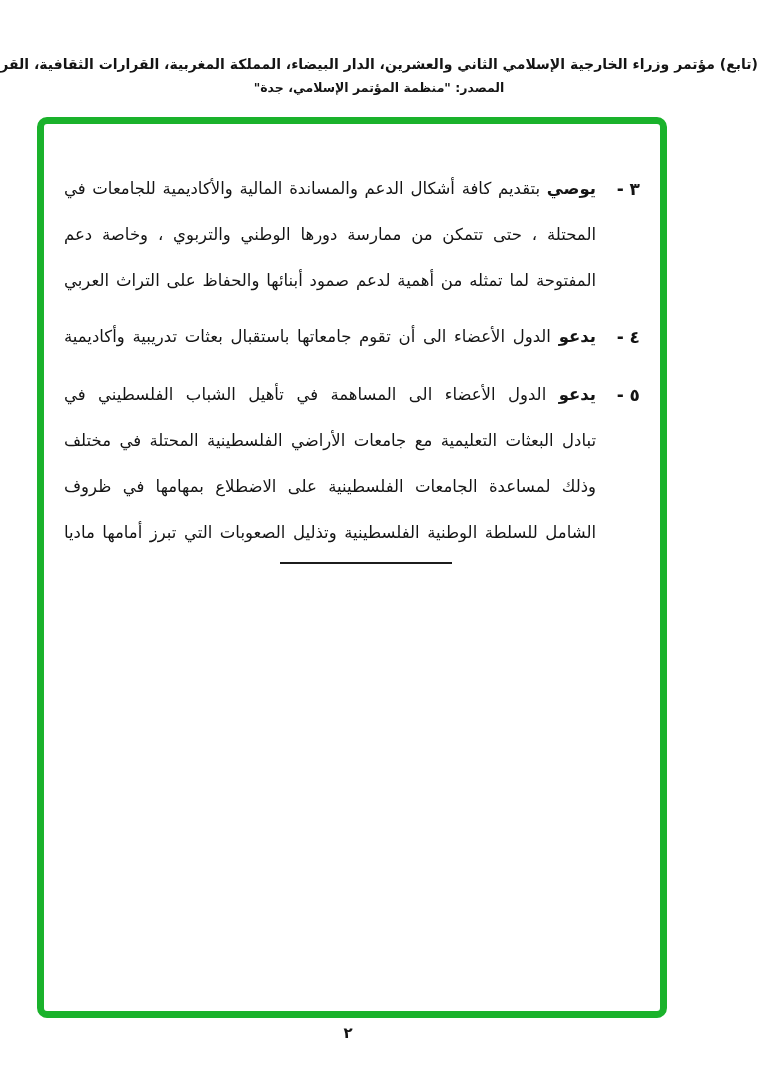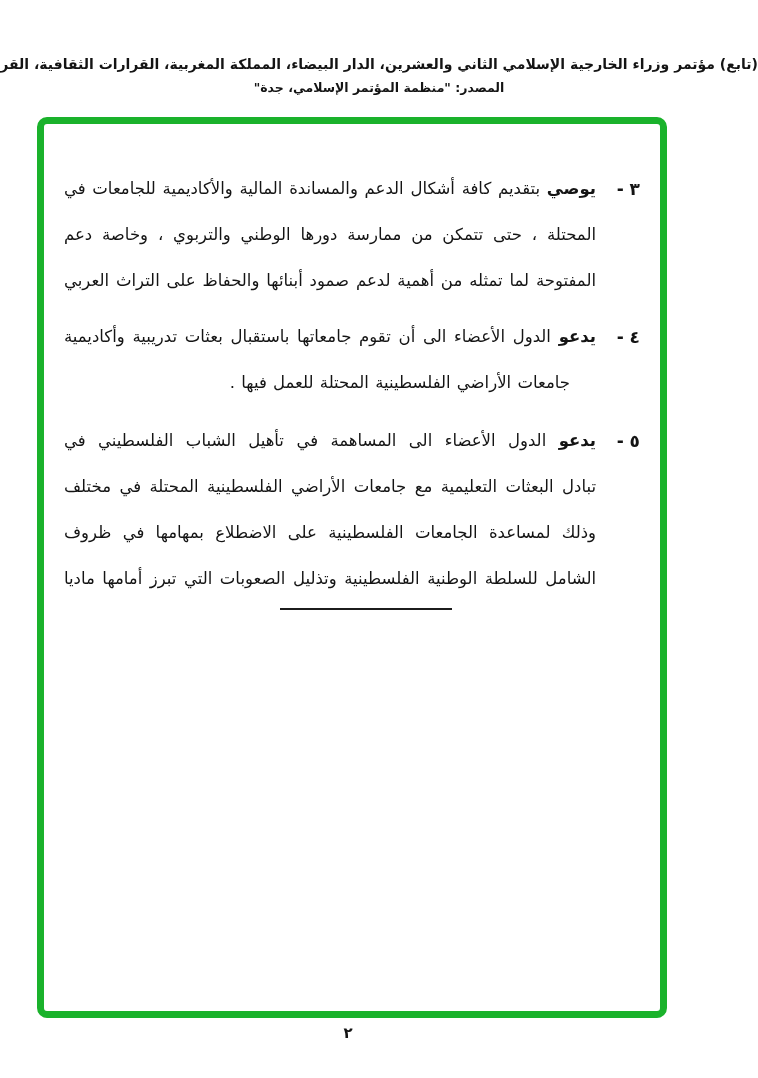--- a/index.html
+++ b/index.html
@@ -116,21 +116,20 @@
         <div class="line full"><span class="lead">يوصي</span> <span>بتقديم كافة أشكال الدعم والمساندة المالية والأكاديمية للجامعات في الأراضي</span></div>
         <div class="line full">المحتلة ، حتى تتمكن من ممارسة دورها الوطني والتربوي ، وخاصة دعم جامعة القدس</div>
         <div class="line full">المفتوحة لما تمثله من أهمية لدعم صمود أبنائها والحفاظ على التراث العربي الاسلامي</div>
       </div>
     </div>
 
     <div class="item i4">
       <div class="marker">٤ -</div>
       <div class="itembody">
         <div class="line full"><span class="lead">يدعو</span> <span>الدول الأعضاء الى أن تقوم جامعاتها باستقبال بعثات تدريبية وأكاديمية من</span></div>
-        <div class="line last ind">جامعات الأراضي الفلسطينية المحتلة للعمل فيها .</div>
       </div>
     </div>
 
     <div class="item i5">
       <div class="marker">٥ -</div>
       <div class="itembody">
         <div class="line full"><span class="lead">يدعو</span> <span>الدول الأعضاء الى المساهمة في تأهيل الشباب الفلسطيني في جامعاتها وقبول</span></div>
         <div class="line full">تبادل البعثات التعليمية مع جامعات الأراضي الفلسطينية المحتلة في مختلف المجالات ،</div>
         <div class="line full">وذلك لمساعدة الجامعات الفلسطينية على الاضطلاع بمهامها في ظروف إعادة البناء</div>
         <div class="line last">الشامل للسلطة الوطنية الفلسطينية وتذليل الصعوبات التي تبرز أمامها ماديا وأكاديميا .</div>

